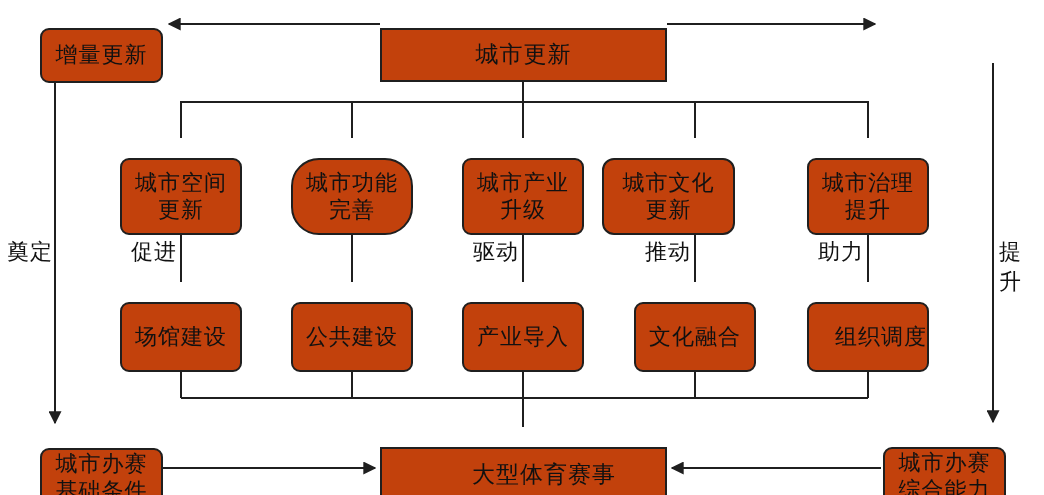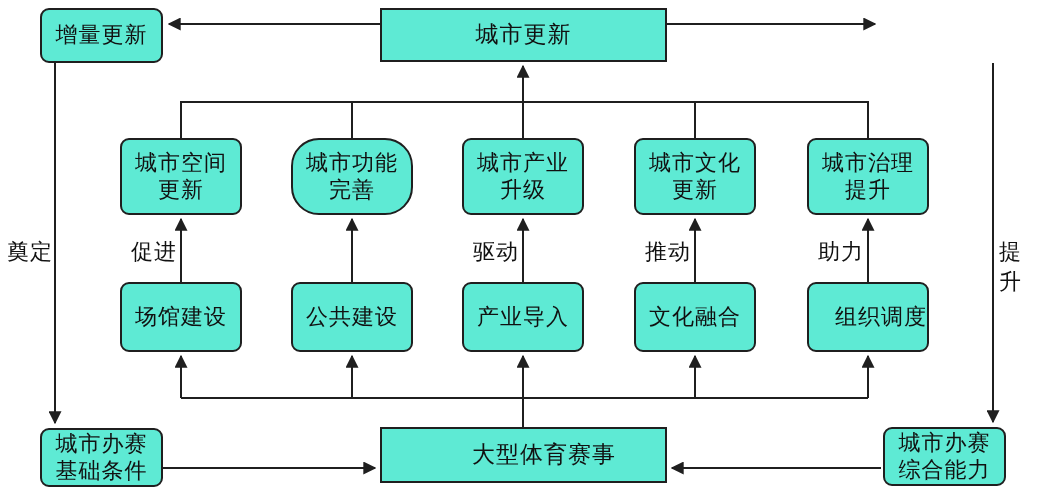--- a/index.html
+++ b/index.html
@@ -9,25 +9,26 @@
     background:#ffffff;
     font-family:"Liberation Serif","DejaVu Serif",serif;
     color:#111111;
     overflow:hidden;
   }
   .wires{position:absolute;left:0;top:0;width:1044px;height:495px;}
   .node{
     position:absolute;
     display:flex;flex-direction:column;
     align-items:center;justify-content:center;
-    background:#5eead4;
+    background:#c2410c;
     border:2px solid #1f1f1f;
     box-sizing:border-box;
     font-size:22px;line-height:1.22;letter-spacing:1px;
     text-align:center;
+    margin-top:20px;
   }
   .rounded{border-radius:9px;}
   .sharp{border-radius:0;}
   .wide{font-size:23px;}
   .edge-label{
     position:absolute;top:237px;width:96px;
     font-size:22px;letter-spacing:1px;text-align:right;
   }
   .edge-label.side-left{width:auto;text-align:left;}
   .edge-label.side-right{width:auto;text-align:left;}
@@ -86,21 +87,21 @@
     <span>更新</span>
   </div>
   <div class="node rounded" style="left:291px;top:138px;width:122px;height:77px;border-radius:28px;">
     <span>城市功能</span>
     <span>完善</span>
   </div>
   <div class="node rounded" style="left:462px;top:138px;width:122px;height:77px;">
     <span>城市产业</span>
     <span>升级</span>
   </div>
-  <div class="node rounded" style="left:634px;top:138px;width:122px;height:77px;">
+  <div class="node rounded" style="left:602px;top:138px;width:133px;height:77px;border-radius:12px;">
     <span>城市文化</span>
     <span>更新</span>
   </div>
   <div class="node rounded" style="left:807px;top:138px;width:122px;height:77px;">
     <span>城市治理</span>
     <span>提升</span>
   </div>
 
   <div class="edge-label" style="left:81px;">促进</div>
   <div class="edge-label" style="left:423px;">驱动</div>

